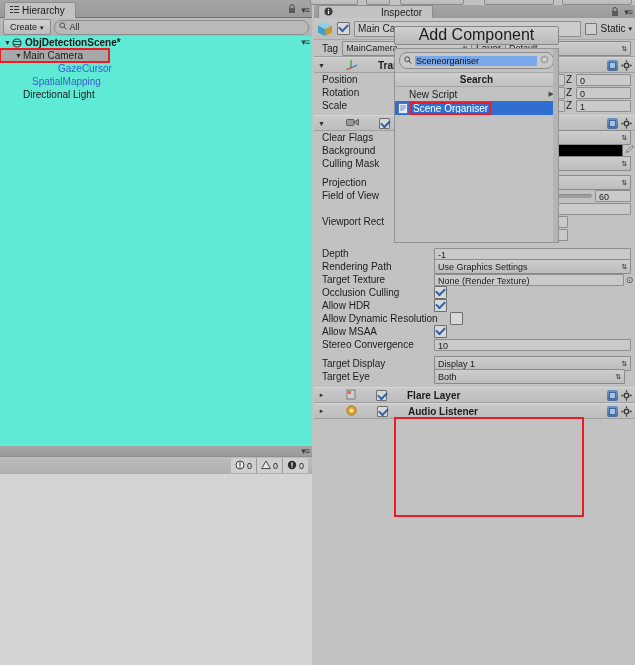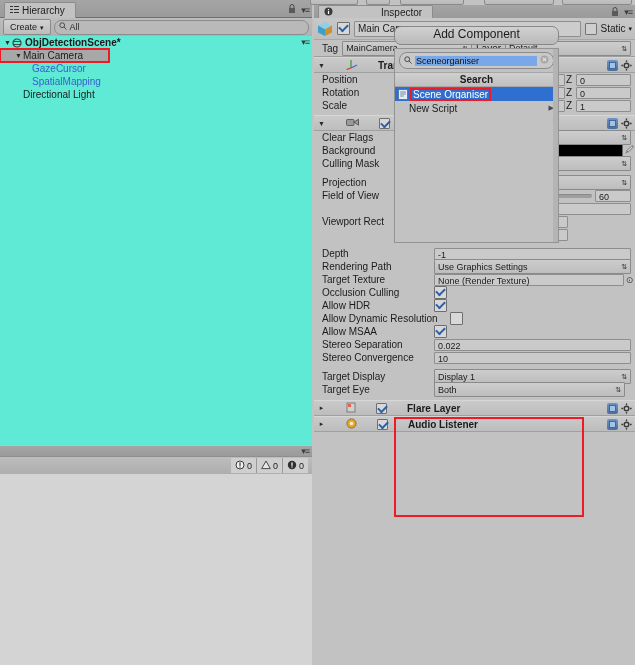--- a/index.html
+++ b/index.html
@@ -92,22 +92,22 @@
   .slider{flex:1;height:12px;position:relative;display:flex;align-items:center;margin-right:3px;}
   .slider .track{width:100%;height:3px;background:#9e9e9e;border-radius:2px;border-top:1px solid #8a8a8a;}
   .slider .knob{position:absolute;width:9px;height:9px;border-radius:50%;
         background:radial-gradient(#f2f2f2,#cfcfcf);border:1px solid #7d7d7d;}
   .colorswatch{flex:1;height:11px;background:#000;border:1px solid #6a6a6a;}
   .eyedrop{width:12px;flex:none;text-align:center;font-size:10px;}
   .circ-x{width:11px;flex:none;text-align:center;font-size:9px;color:#454545;}
 
   
   .ac-wrap{position:absolute;left:80px;top:8px;width:165px;}
-  .ac-btn{height:17px;background:linear-gradient(#d0d0d0,#bababa);border:1px solid #878787;border-radius:7px;
-          display:flex;align-items:flex-start;justify-content:center;font-size:12px;}
+  .ac-btn{height:17px;background:linear-gradient(#d0d0d0,#bababa);border:1px solid #878787;border-radius:2px;
+          display:flex;align-items:flex-end;justify-content:center;font-size:16px;}
   .ac-panel{margin-top:3px;background:#c2c2c2;border:1px solid #939393;height:193px;position:relative;}
   .ac-search{height:15px;margin:3px 4px;background:#c9c9c9;border:1px solid #8b8b8b;border-radius:8px;
              display:flex;align-items:center;padding:0 4px;gap:3px;}
   .ac-search .val{flex:1;font-size:9px;background:#7aa7e8;color:#101010;padding:0 1px;}
   .ac-sep{height:13px;background:linear-gradient(#cfcfcf,#c0c0c0);border-top:1px solid #a6a6a6;
           border-bottom:1px solid #a6a6a6;display:flex;align-items:center;justify-content:center;
           font-size:10px;font-weight:bold;}
   .ac-item{height:14px;display:flex;align-items:center;gap:3px;padding-left:3px;font-size:10px;}
   .ac-item.hl{background:#2f6fd0;color:#ffffff;}
   .ac-item .arrow{margin-left:auto;margin-right:4px;font-size:7px;color:#4a4a4a;}
@@ -174,21 +174,21 @@
         </span>
         <span>ObjDetectionScene*</span>
         <span class="hier-menu">▾≡</span>
       </div>
 
       <div class="row sel redbox" style="padding-left:14px;width:95px;">
         <span class="tri">▼</span>
         <span>Main Camera</span>
       </div>
 
-      <div class="row" style="padding-left:32px;">
+      <div class="row" style="padding-left:32px;margin-left:26px;">
         <span class="name-blue">GazeCursor</span>
       </div>
 
       <div class="row" style="padding-left:32px;">
         <span class="name-blue">SpatialMapping</span>
       </div>
 
       <div class="row" style="padding-left:23px;">
         <span>Directional Light</span>
       </div>
@@ -474,24 +474,20 @@
         <span class="pname">Allow HDR</span>
         <span class="chk on"></span>
       </div>
       <div class="prow">
         <span class="pname" style="width:128px;">Allow Dynamic Resolution</span>
         <span class="chk"></span>
       </div>
       <div class="prow">
         <span class="pname">Allow MSAA</span>
         <span class="chk on"></span>
-      </div>
-      <div class="prow">
-        <span class="pname">Stereo Separation</span>
-        <span class="field" style="flex:1;margin-right:4px;">0.022</span>
       </div>
       <div class="prow">
         <span class="pname">Stereo Convergence</span>
         <span class="field" style="flex:1;margin-right:4px;">10</span>
       </div>
 
       <div style="height:6px;"></div>
 
       <div class="prow">
         <span class="pname">Target Display</span>
@@ -586,35 +582,35 @@
               <svg width="9" height="9" viewBox="0 0 9 9">
                   <circle cx="4.5" cy="4.5" r="4" fill="#a8a8a8"></circle>
                   <line x1="2.8" y1="2.8" x2="6.2" y2="6.2" stroke="#e4e4e4" stroke-width="1.1"></line>
                   <line x1="6.2" y1="2.8" x2="2.8" y2="6.2" stroke="#e4e4e4" stroke-width="1.1"></line>
                 </svg>
             </span>
           </div>
 
           <div class="ac-sep">Search</div>
 
+          <div class="ac-item" style="padding-left:14px;">
+            <span>New Script</span>
+            <span class="arrow">▶</span>
+          </div>
+
           <div class="ac-item hl">
             <span class="script-ico">
               <svg width="10" height="11" viewBox="0 0 10 11">
                   <rect x="0.6" y="0.6" width="8.8" height="9.8" fill="#e8edf2" stroke="#4a6f9e" stroke-width="0.8"></rect>
                   <path d="M2.2 3h5.6M2.2 5h5.6M2.2 7h3.6" stroke="#4a6f9e" stroke-width="0.8"></path>
                 </svg>
             </span>
             <span class="redbox" style="padding:0 2px;">Scene Organiser</span>
           </div>
 
-          <div class="ac-item" style="padding-left:14px;">
-            <span>New Script</span>
-            <span class="arrow">▶</span>
-          </div>
-
           <div class="scrollv"></div>
         </div>
       </div>
 
     </div>
   </div>
 
   <div class="annot" style="left:394px;top:417px;width:186px;height:96px;"></div>
 
 </div>

